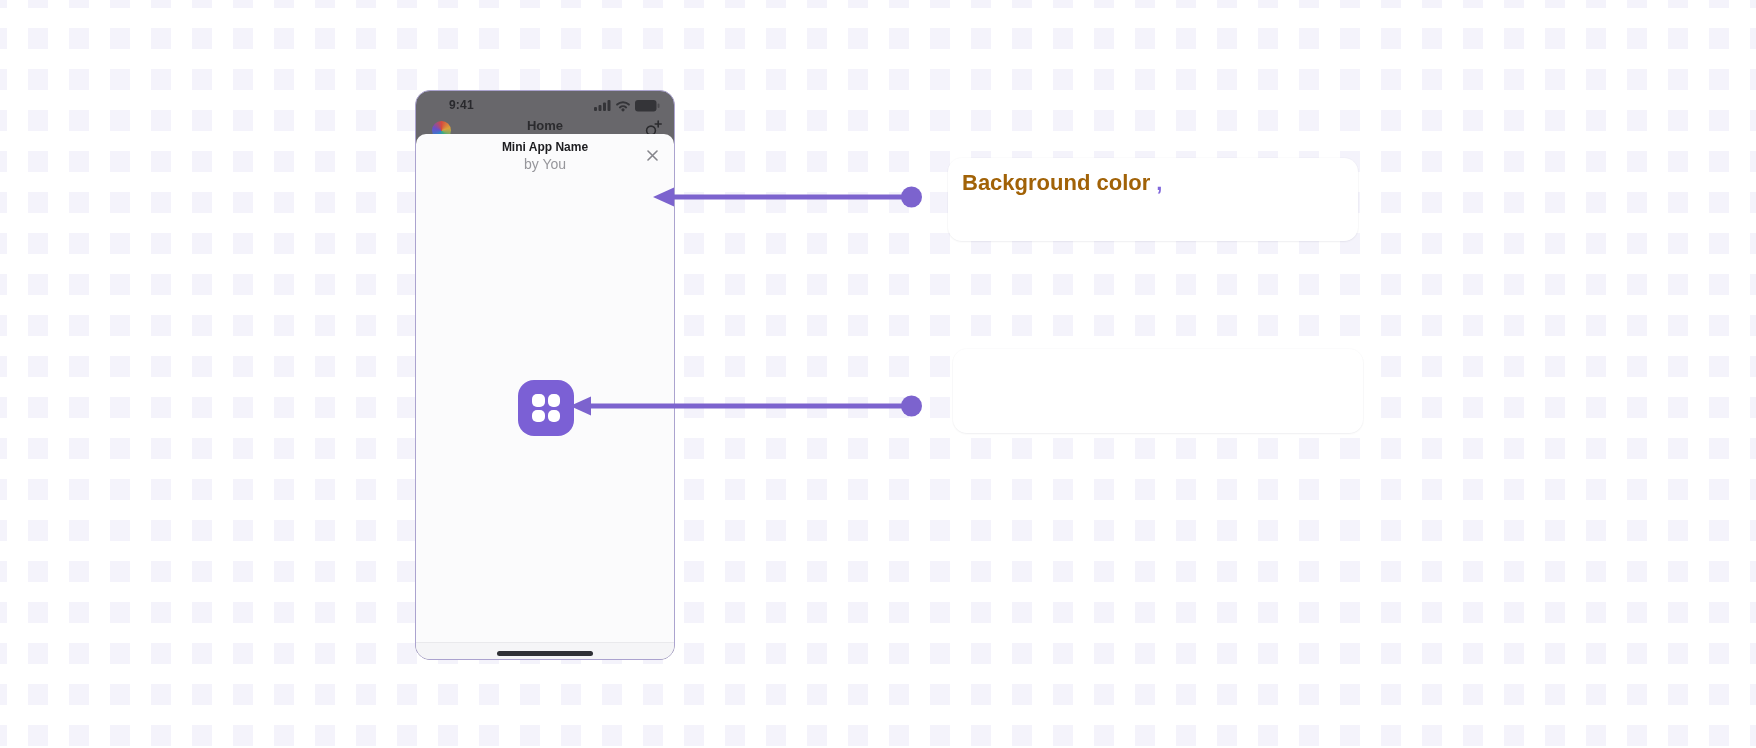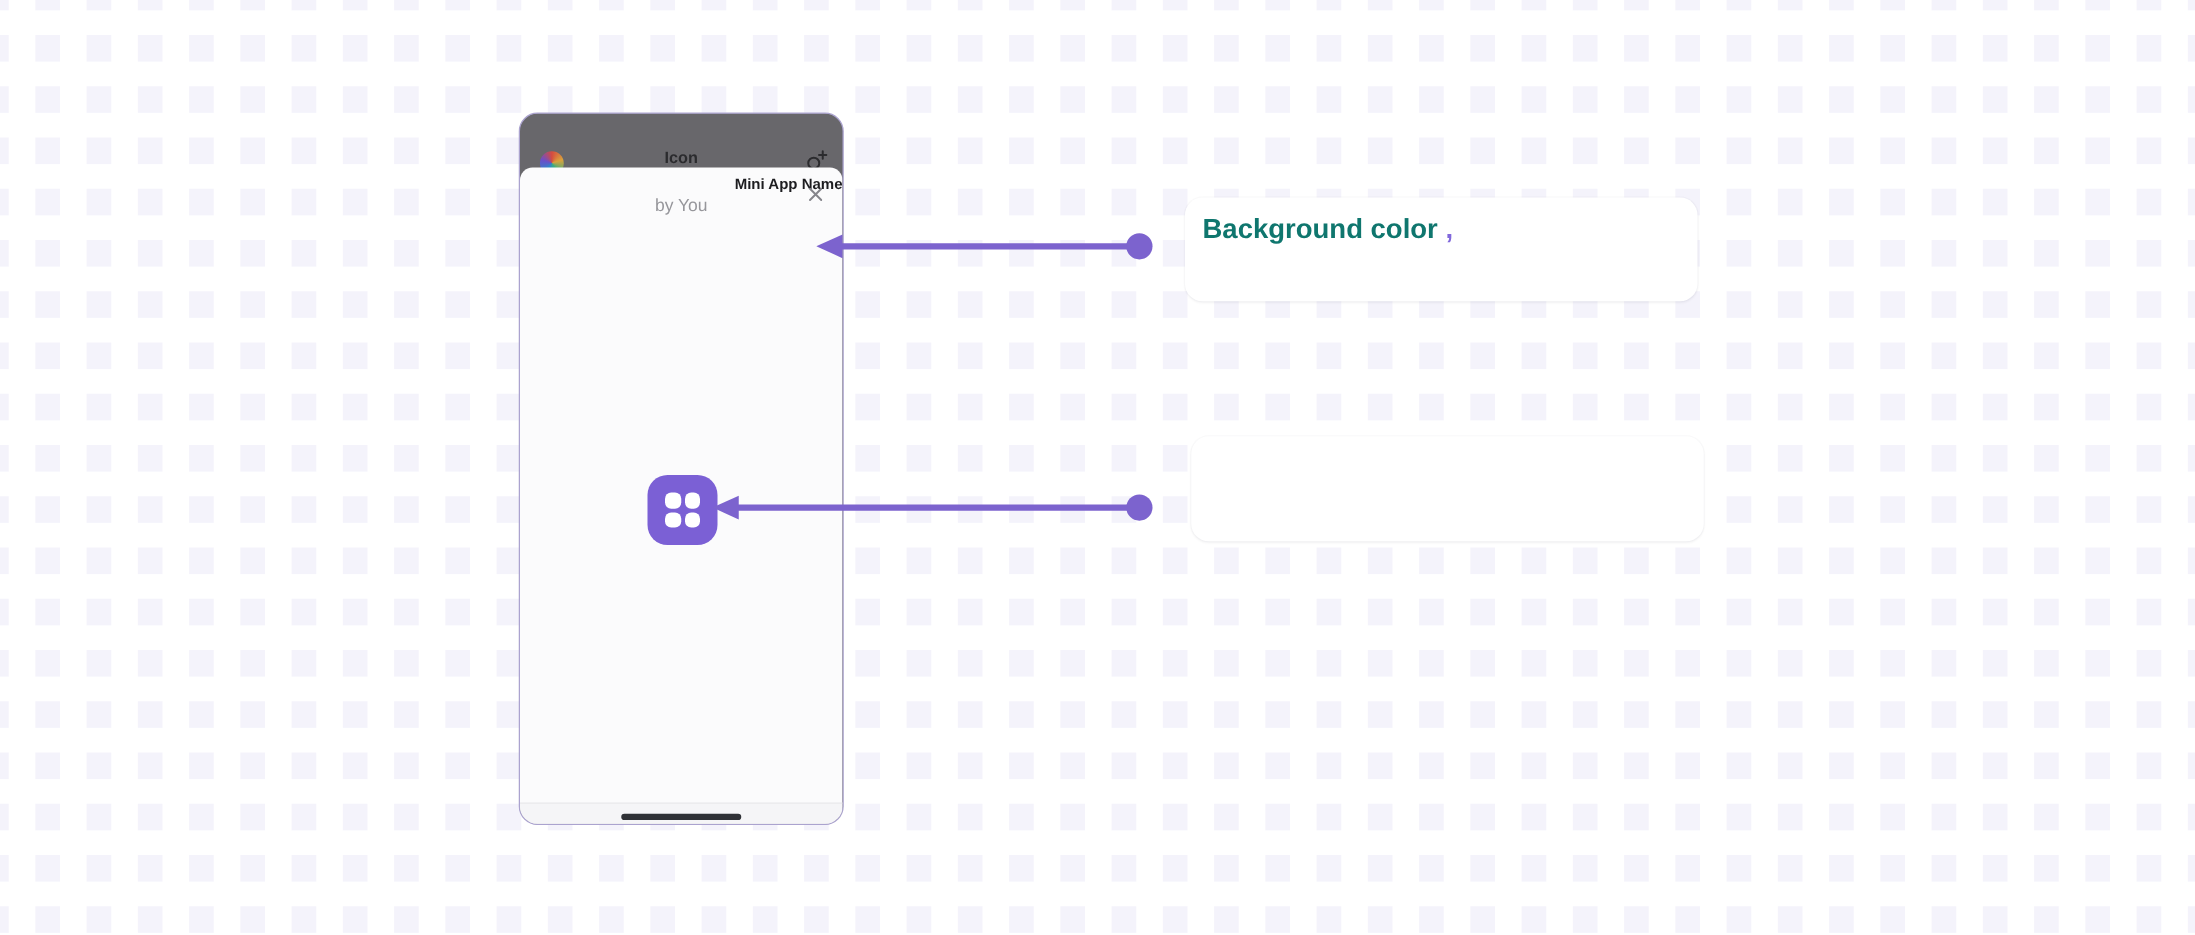--- a/index.html
+++ b/index.html
@@ -41,21 +41,21 @@
     position:absolute; left:0; top:27px; width:100%; text-align:center;
     font-size:13px; font-weight:700; color:#2b2b2e;
   }
   .native-action{ position:absolute; right:12px; top:29px; }
 
   .sheet{
     position:absolute; left:0; top:43px; width:100%; height:527px;
     background:#FBFBFC; border-radius:10px 10px 0 0;
   }
   .sheet-title{
-    margin-top:6px; text-align:right;
+    margin-top:6px; text-align:center;
     font-size:12px; font-weight:700; color:#1d1d20;
   }
   .sheet-byline{
     margin-top:2px; text-align:center;
     font-size:14px; color:#96969b;
   }
   .sheet-close{
     position:absolute; right:13px; top:12px; width:18px; height:18px;
     display:flex; align-items:center; justify-content:center; cursor:pointer;
   }
@@ -89,33 +89,53 @@
 
   
   .callout{
     position:absolute; width:410px; background:#ffffff; border-radius:14px;
     padding:9px 16px 10px 14px;
     box-shadow:0 1px 2px rgba(20,20,40,.05), 0 0 0 1px rgba(20,20,40,.015);
   }
   .callout-1{ left:948px; top:158px; height:83px; }
   .callout-2{ left:953px; top:349px; height:84px; }
   .callout .line{ font-size:22px; font-weight:700; line-height:32px; white-space:nowrap; }
-  .callout .label{ color:#0f766e; }
+  .callout .label{ color:#a16207; }
   .callout .suffix{ color:#8168DC; }
   .callout .value{ color:#8168DC; }
 </style>
 </head>
 <body>
 
 <div class="phone">
 
+  <div class="statusbar">
+    <span class="time">9:41</span>
+    <span class="right-icons">
+      <svg width="17" height="11" viewBox="0 0 17 11">
+        <rect x="0" y="7" width="3" height="4" rx="1" fill="#343438"></rect>
+        <rect x="4.5" y="5" width="3" height="6" rx="1" fill="#343438"></rect>
+        <rect x="9" y="2.5" width="3" height="8.5" rx="1" fill="#343438"></rect>
+        <rect x="13.5" y="0" width="3" height="11" rx="1" fill="#343438"></rect>
+      </svg>
+      <svg width="16" height="11.5" viewBox="0 0 16 11.5">
+        <path d="M2.1,4.6 A8.6,8.6 0 0,1 13.9,4.6" fill="none" stroke="#343438" stroke-width="2" stroke-linecap="round"></path>
+        <path d="M4.9,7.4 A4.6,4.6 0 0,1 11.1,7.4" fill="none" stroke="#343438" stroke-width="2" stroke-linecap="round"></path>
+        <circle cx="8" cy="9.8" r="1.6" fill="#343438"></circle>
+      </svg>
+      <svg width="25" height="11.5" viewBox="0 0 25 11.5">
+        <rect x="0" y="0" width="21.5" height="11.5" rx="3" fill="#343438"></rect>
+        <rect x="22.6" y="3.6" width="1.9" height="4.3" rx="0.95" fill="#343438" opacity="0.55"></rect>
+      </svg>
+    </span>
+  </div>
 
   <div class="native-header">
     <span class="native-avatar"></span>
-    <div class="native-title">Icon</div>
+    <div class="native-title">Home</div>
     <span class="native-action">
       <svg width="17" height="17" viewBox="0 0 17 17">
         <circle cx="6" cy="10.5" r="4.4" fill="none" stroke="#2b2b2e" stroke-width="1.6"></circle>
         <path d="M13.2,1 v6 M10.2,4 h6" stroke="#2b2b2e" stroke-width="1.6" stroke-linecap="round"></path>
       </svg>
     </span>
   </div>
 
   <div class="sheet">
     <div class="sheet-title">Mini App Name</div>

